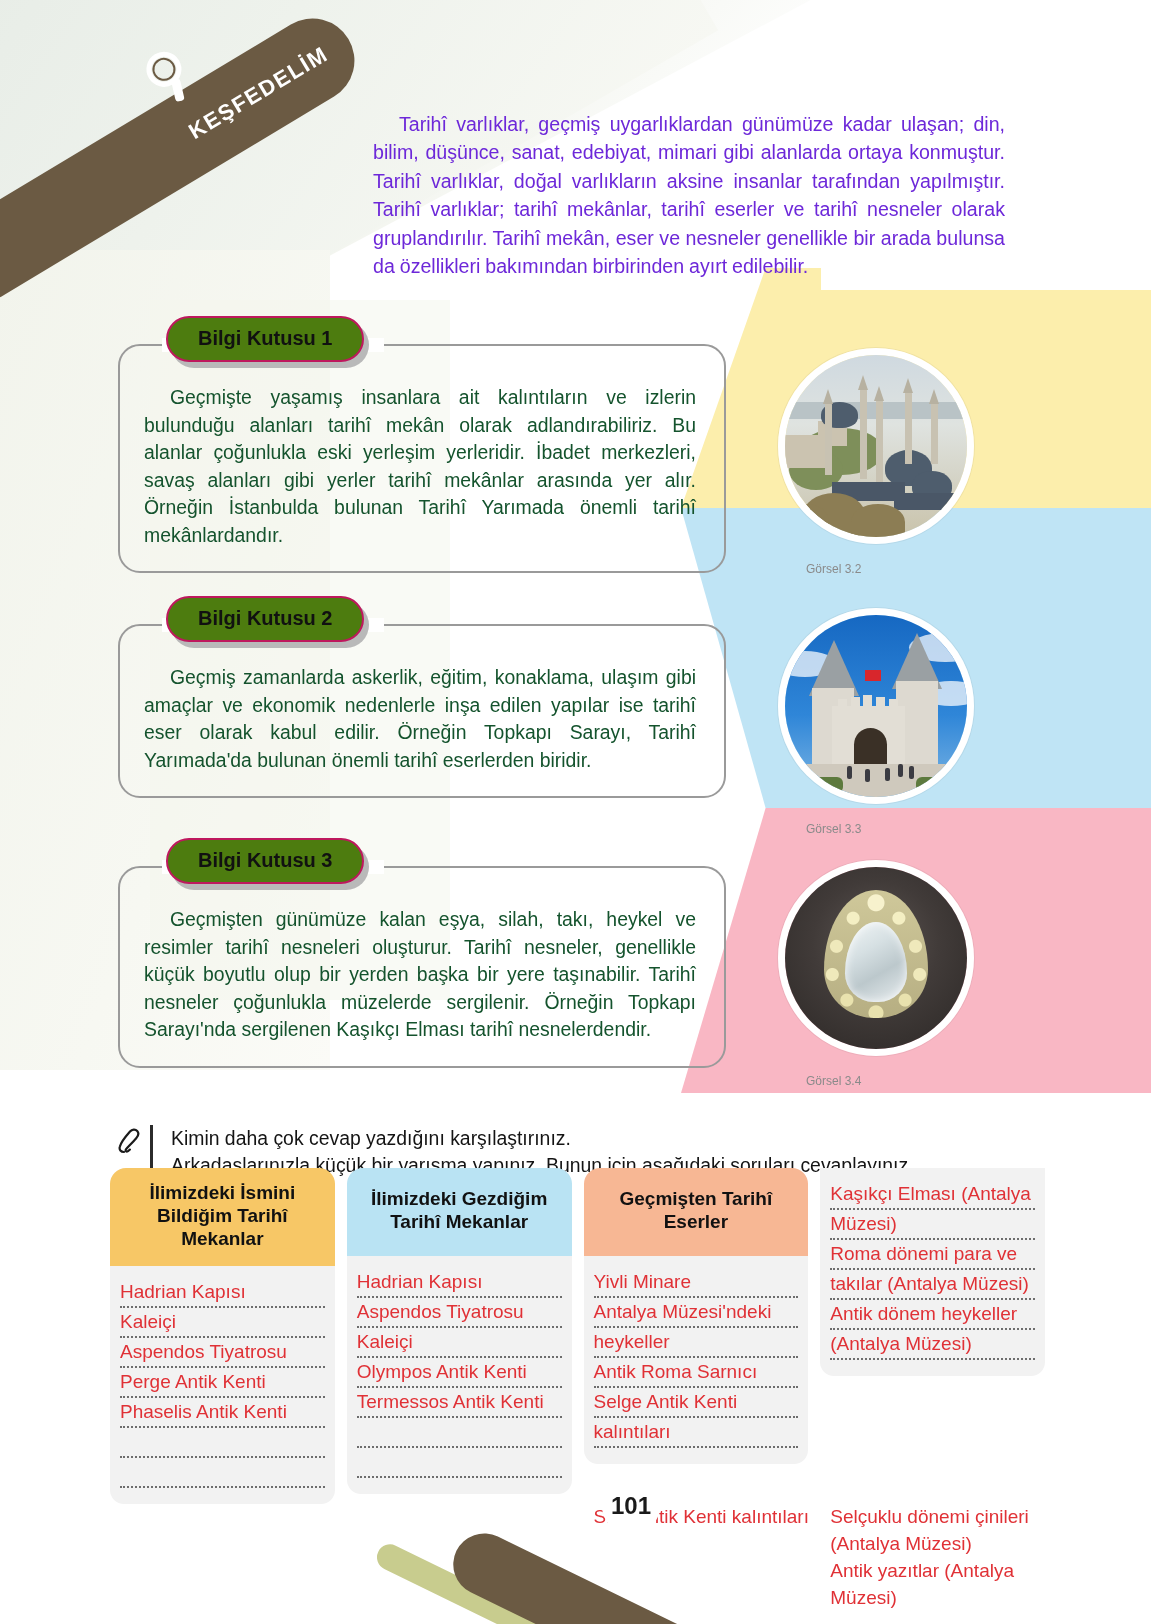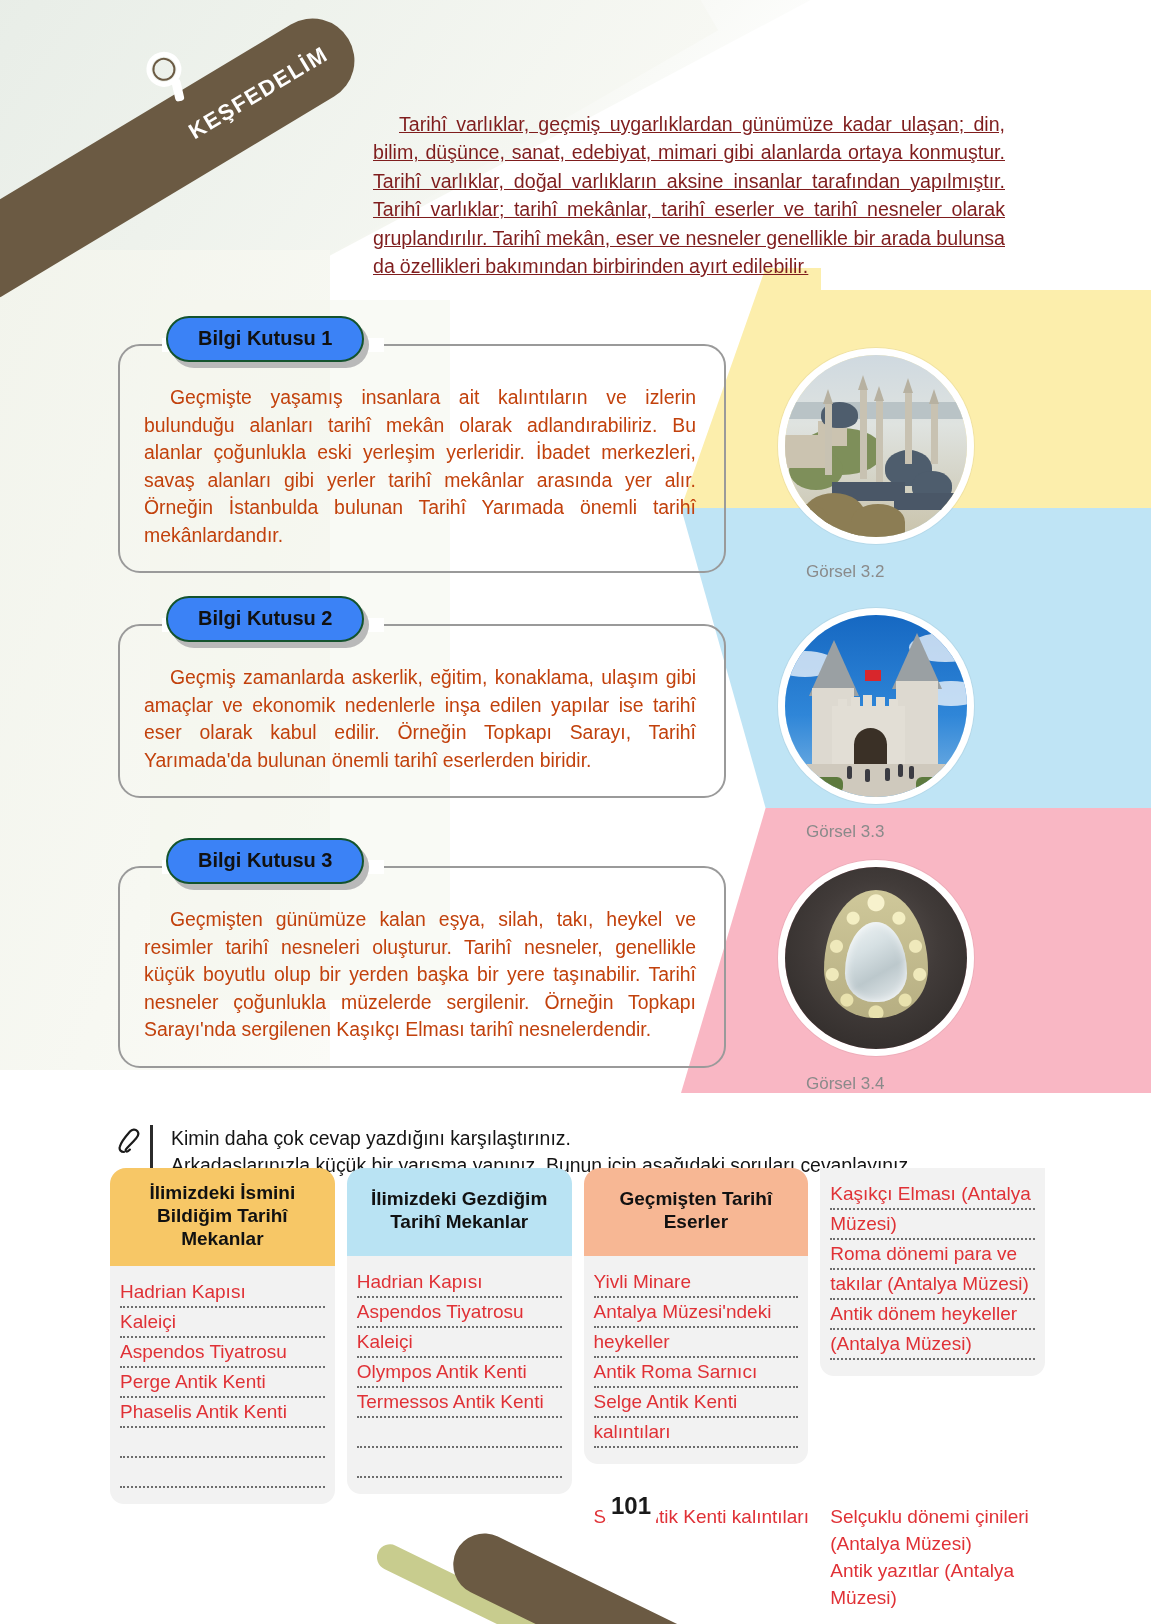--- a/index.html
+++ b/index.html
@@ -109,35 +109,34 @@
   }
 
   
   .intro {
     position: absolute;
     left: 373px;
     top: 110px;
     width: 632px;
     font-size: 19.6px;
     line-height: 1.45;
-    color: #7f1d1d;
+    color: #6d28d9;
     text-align: justify;
     text-indent: 26px;
     word-spacing: -0.5px;
-    text-decoration: underline;
   }
 
   
   .infobox { position: absolute; }
   .infobox .tab {
     position: absolute;
     left: 48px;
     top: 0;
-    background: #3b82f6;
-    border: 2px solid #14532d;
+    background: #4d7c0f;
+    border: 2px solid #be185d;
     border-radius: 26px;
     padding: 9px 30px 10px 30px;
     font-weight: bold;
     font-size: 20px;
     color: #111111;
     z-index: 3;
     box-shadow: 5px 6px 0 #b9b9b9;
     white-space: nowrap;
   }
   .infobox .frame {
@@ -157,21 +156,21 @@
     width: 222px;
     height: 14px;
     background: #ffffff;
     z-index: 2;
   }
   .infobox .body {
     position: relative;
     padding: 38px 28px 22px 24px;
     font-size: 19.4px;
     line-height: 1.42;
-    color: #c2410c;
+    color: #14532d;
     text-align: justify;
     text-indent: 26px;
     z-index: 1;
   }
 
   #box1 { left: 118px; top: 316px; width: 608px; }
   #box2 { left: 118px; top: 596px; width: 608px; }
   #box3 { left: 118px; top: 838px; width: 608px; }
 
   
@@ -181,21 +180,21 @@
     border-radius: 50%;
     border: 7px solid #ffffff;
     overflow: hidden;
     position: relative;
     box-shadow: 0 0 0 1px rgba(0,0,0,.05);
   }
   .caption {
     position: absolute;
     left: 28px;
     top: 214px;
-    font-size: 17px;
+    font-size: 12px;
     color: #8a8a8a;
     white-space: nowrap;
   }
   #photo1 { left: 778px; top: 348px; }
   #photo2 { left: 778px; top: 608px; }
   #photo3 { left: 778px; top: 860px; }
 
   
   .p1-sky { position: absolute; inset: 0; background: linear-gradient(#cfd9e0 0%, #dfe3e0 38%, #c9c3ab 100%); }
   .p1-sea { position: absolute; left: 0; right: 0; top: 26%; height: 9%; background: #b9c3c6; }

